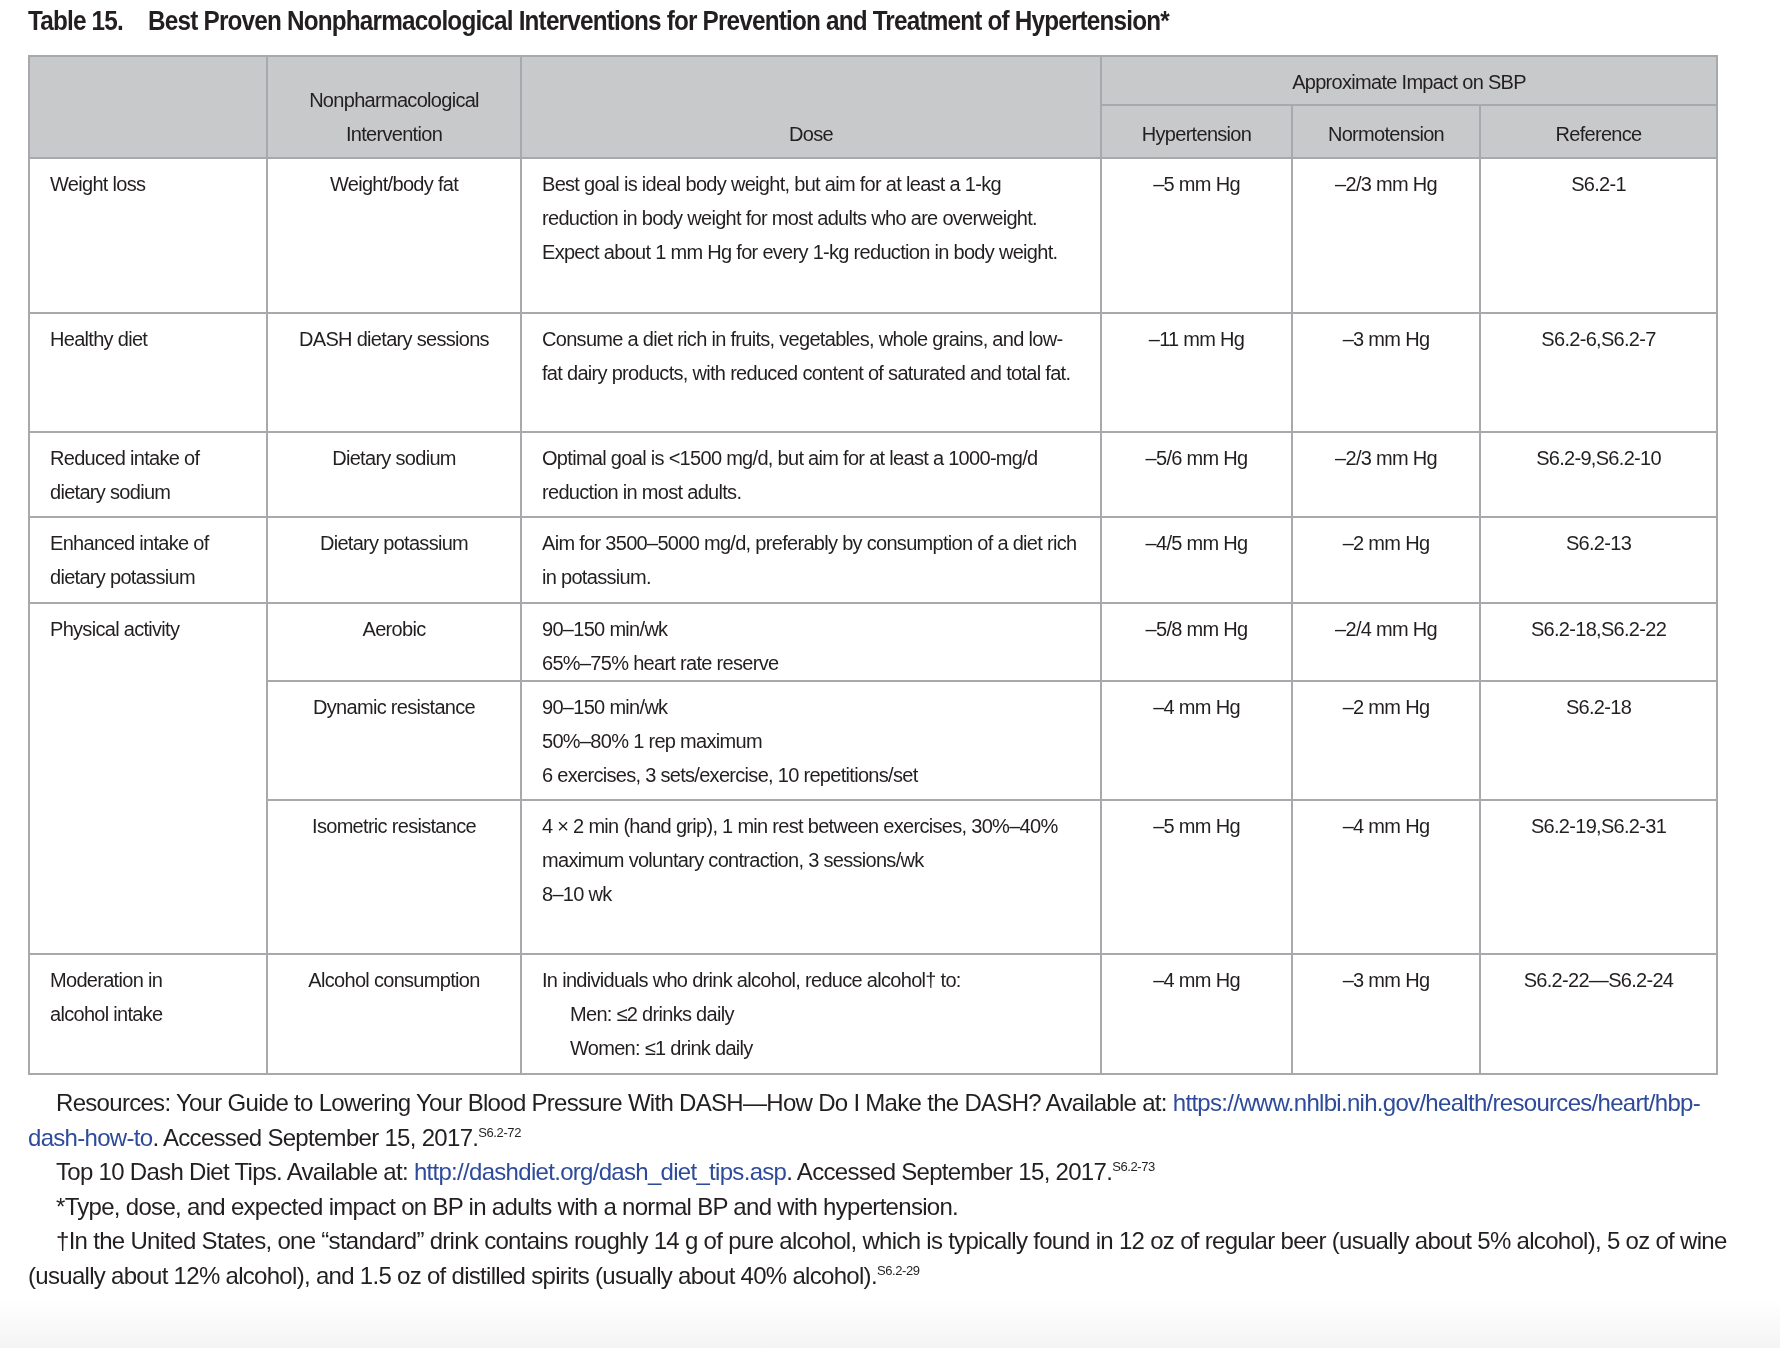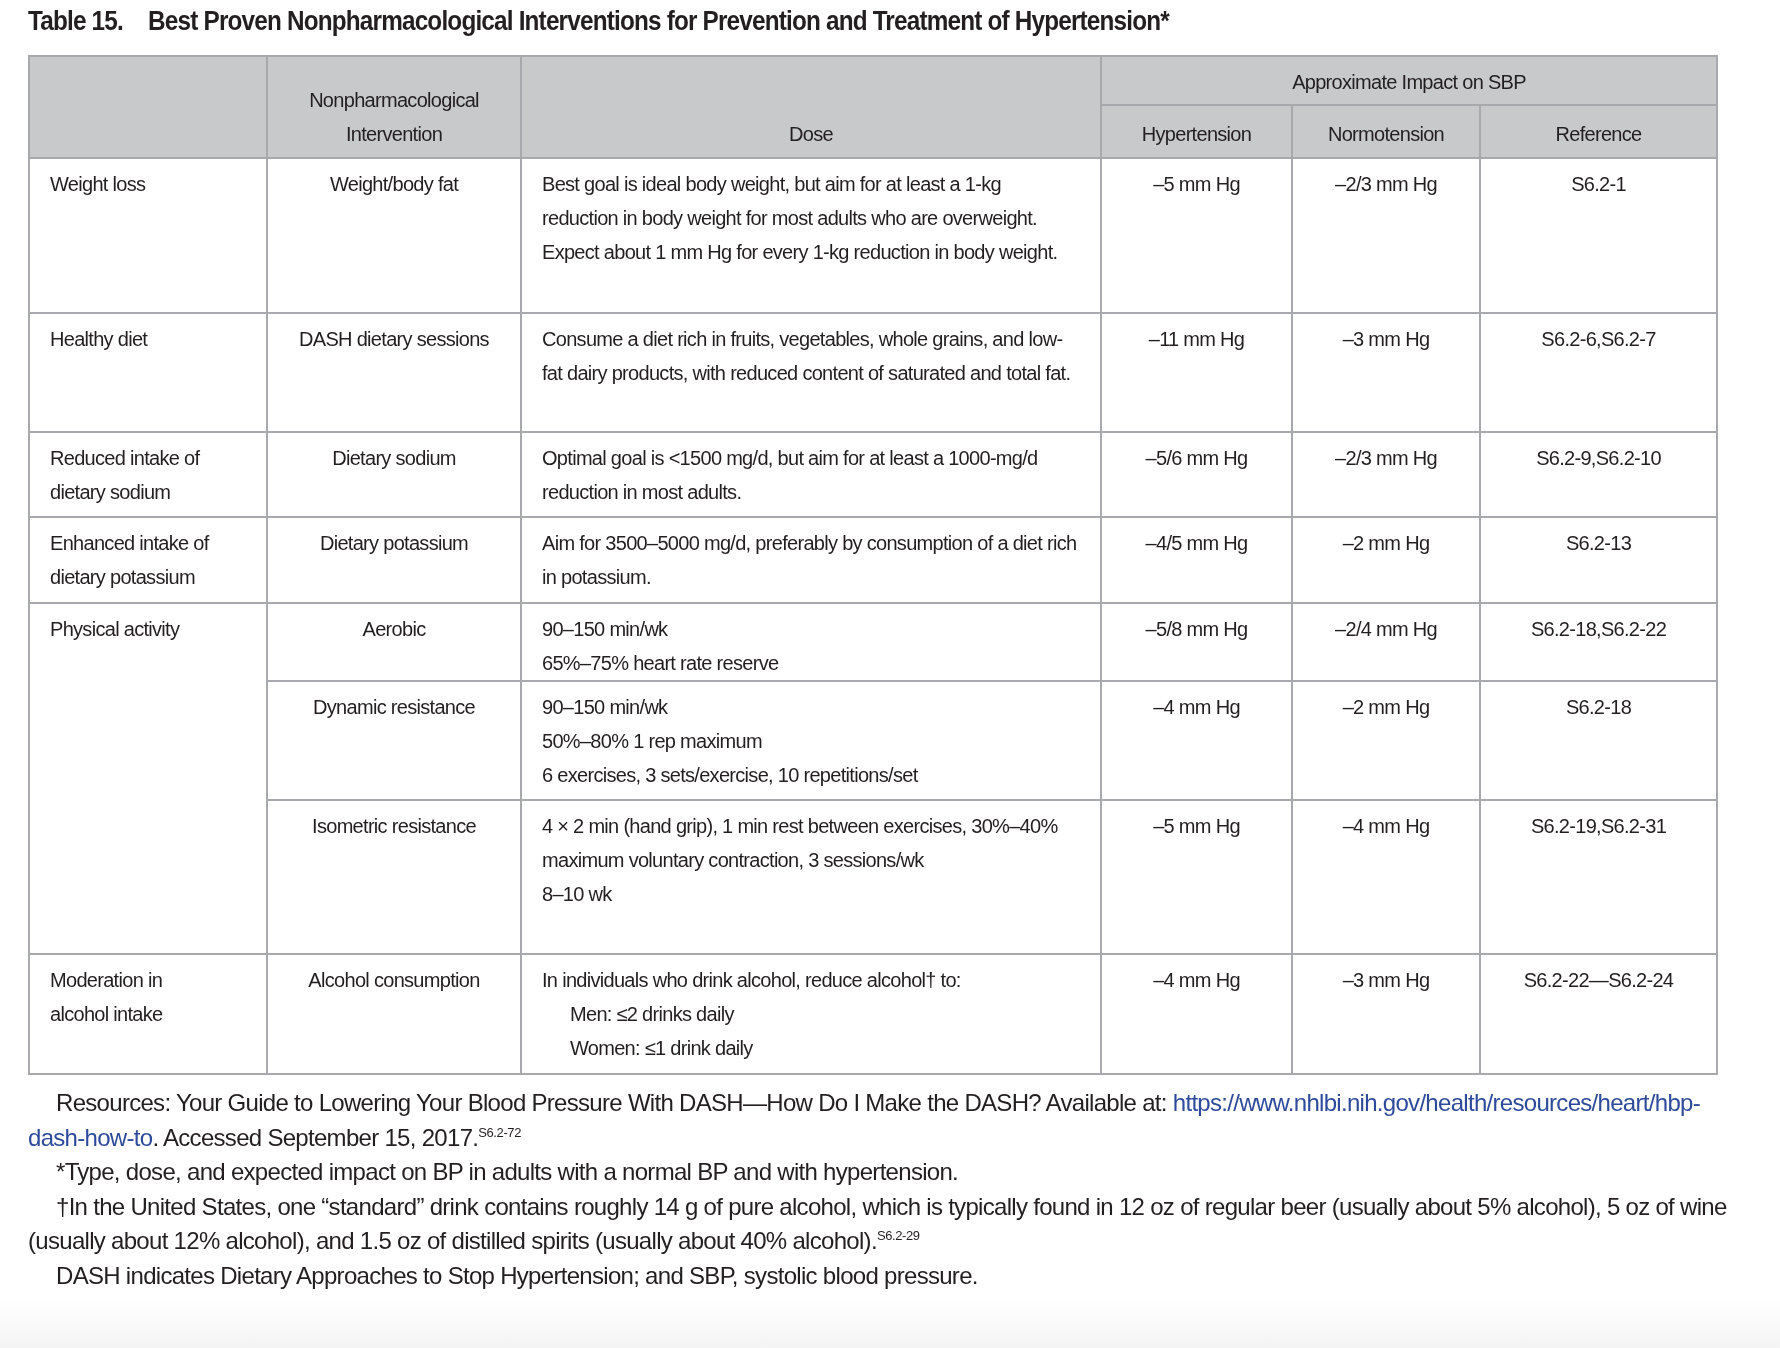--- a/index.html
+++ b/index.html
@@ -166,18 +166,20 @@
         <td class="c">–3 mm Hg</td>
         <td class="c">S6.2-22—S6.2-24</td>
       </tr>
     </tbody>
 </table>
 
 <div class="foot">
   <p>
     <span>Resources: Your Guide to Lowering Your Blood Pressure With DASH—How Do I Make the DASH? Available at: </span><span class="link">https://www.nhlbi.nih.gov/health/resources/heart/hbp-dash-how-to</span><span>. Accessed September 15, 2017.</span><sup>S6.2-72</sup>
   </p>
+  <p>
+    <span>Top 10 Dash Diet Tips. Available at: </span><span class="link">http://dashdiet.org/dash_diet_tips.asp</span><span>. Accessed September 15, 2017.</span><sup>S6.2-73</sup>
+  </p>
   <p>*Type, dose, and expected impact on BP in adults with a normal BP and with hypertension.</p>
   <p>
     <span>†In the United States, one “standard” drink contains roughly 14 g of pure alcohol, which is typically found in 12 oz of regular beer (usually about 5% alcohol), 5 oz of wine (usually about 12% alcohol), and 1.5 oz of distilled spirits (usually about 40% alcohol).</span><sup>S6.2-29</sup>
   </p>
-  <p>DASH indicates Dietary Approaches to Stop Hypertension; and SBP, systolic blood pressure.</p>
 </div>
 
 </body></html>

